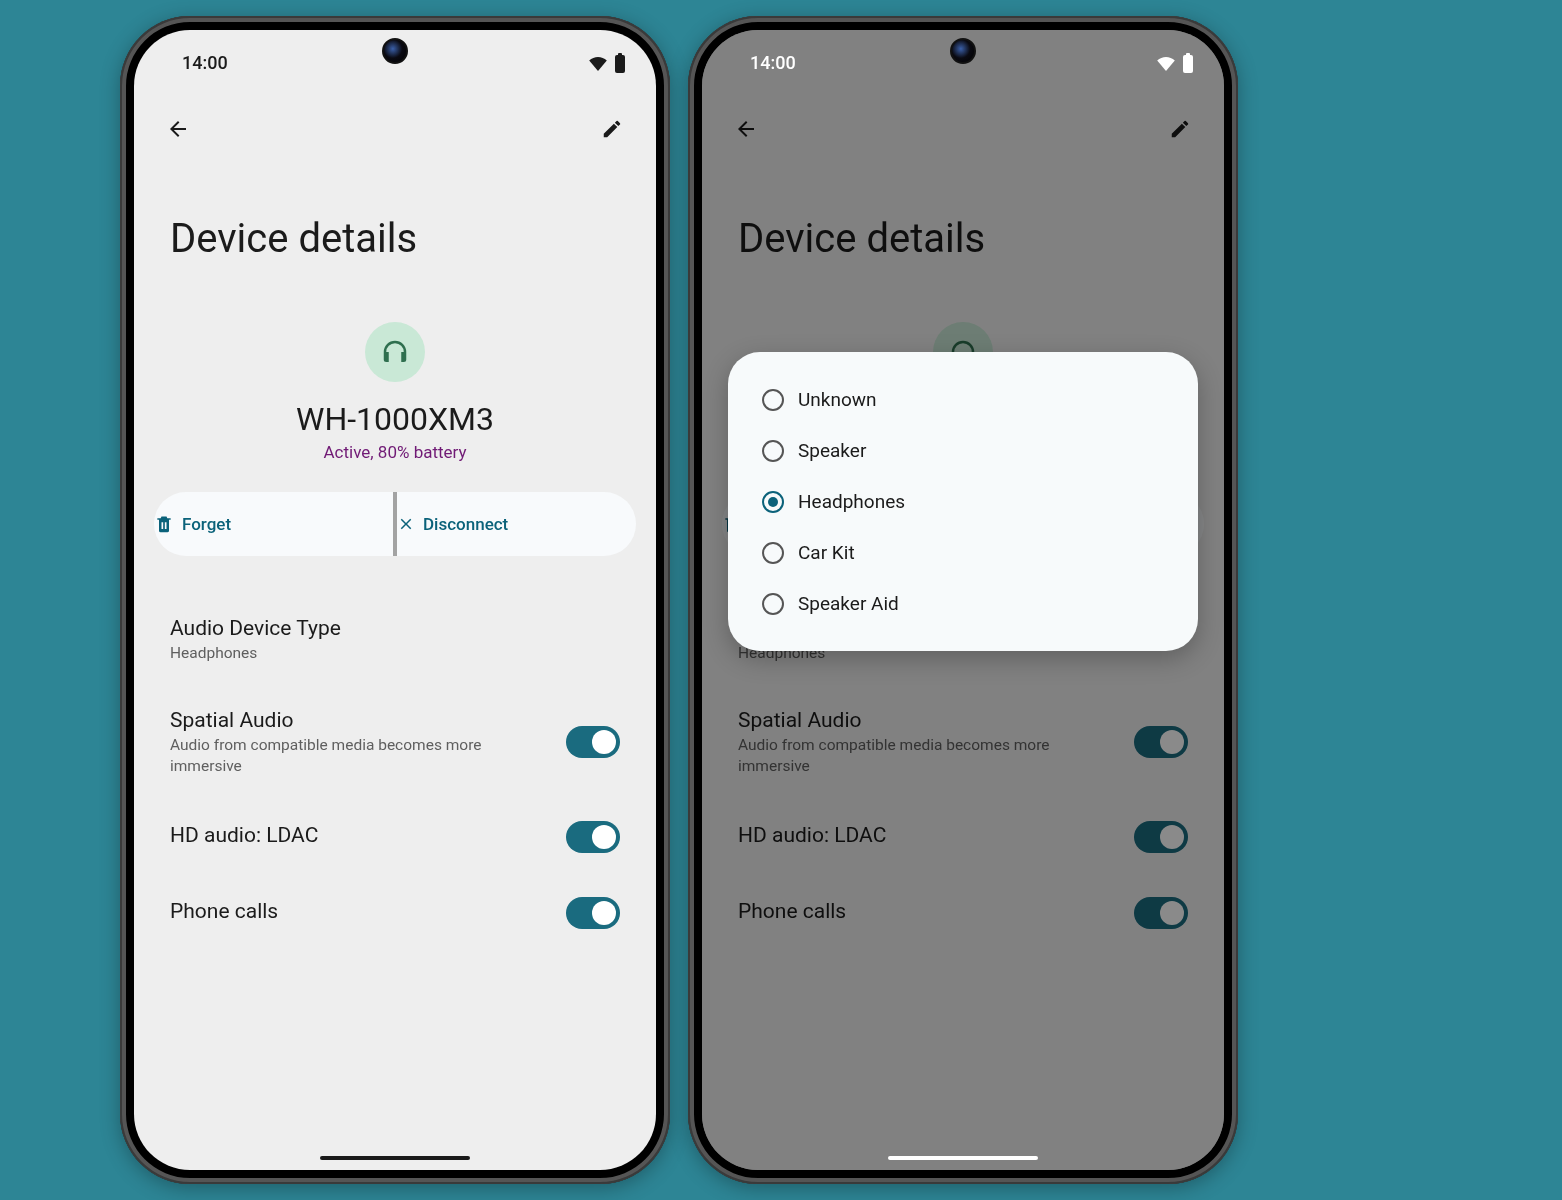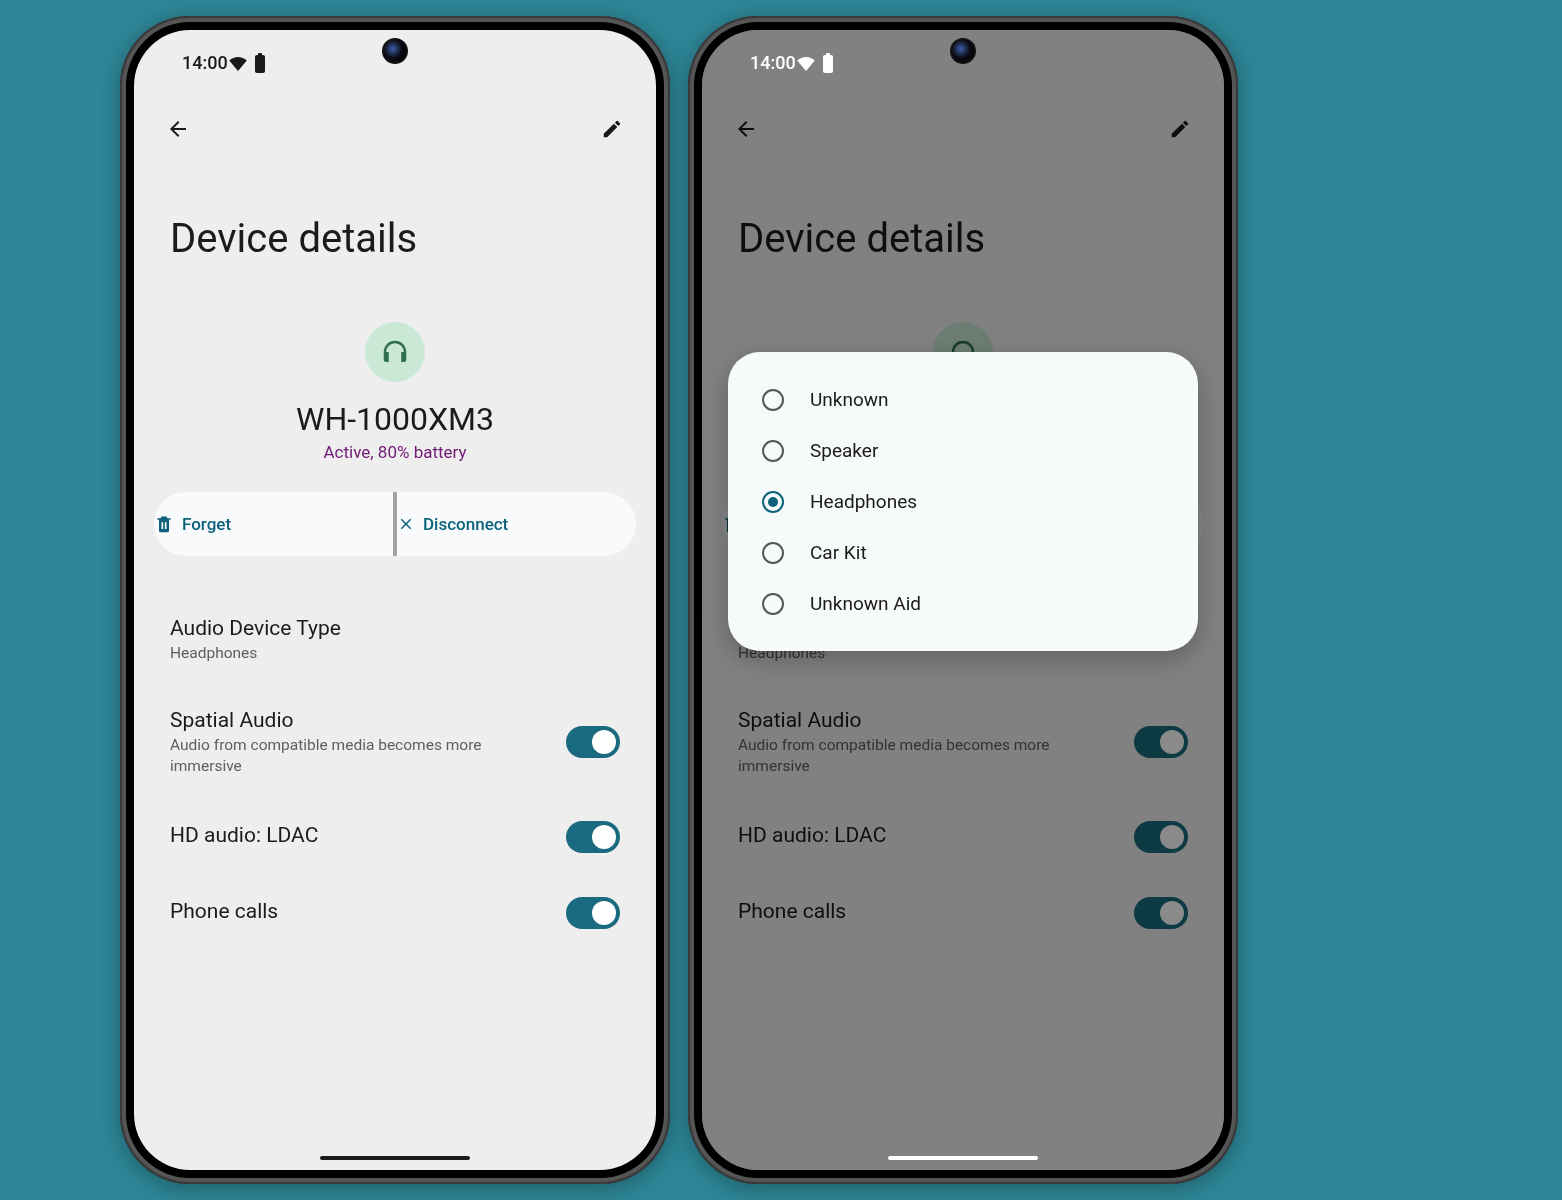--- a/index.html
+++ b/index.html
@@ -40,20 +40,21 @@
     width: 26px;
     height: 26px;
     background: radial-gradient(circle at 40% 40%, #3a5fa8 0%, #0a0a12 50%, #000 100%);
     border-radius: 50%;
     z-index: 50;
     border: 2px solid #111;
   }
 
   .statusbar {
     display: flex;
+    justify-content: space-between;
     align-items: center;
     padding: 22px 30px 8px 48px;
     font-size: 18px;
     font-weight: 500;
     color: #1a1a1a;
   }
   .status-right { display: flex; gap: 6px; align-items: center; }
 
   .topbar {
     display: flex;
@@ -158,21 +159,21 @@
     left: 26px; right: 26px;
     background: #f7fafb;
     border-radius: 32px;
     z-index: 50;
     padding: 22px 0;
     box-shadow: 0 8px 24px rgba(0,0,0,0.25);
   }
   .radio-row {
     display: flex;
     align-items: center;
-    gap: 26px;
+    gap: 14px;
     padding: 14px 34px;
     font-size: 19px;
     color: #1b1b1b;
     cursor: pointer;
   }
   .radio {
     width: 22px; height: 22px;
     border: 2px solid #555;
     border-radius: 50%;
     flex-shrink: 0;
@@ -402,19 +403,19 @@
         <div class="radio-row">
           <div class="radio selected"></div>
           <span>Headphones</span>
         </div>
         <div class="radio-row">
           <div class="radio"></div>
           <span>Car Kit</span>
         </div>
         <div class="radio-row">
           <div class="radio"></div>
-          <span>Unknown Aid</span>
+          <span>Speaker Aid</span>
         </div>
       </div>
 
     <div class="home-indicator light"></div>
   </div>
 </div>
 
 </body></html>

